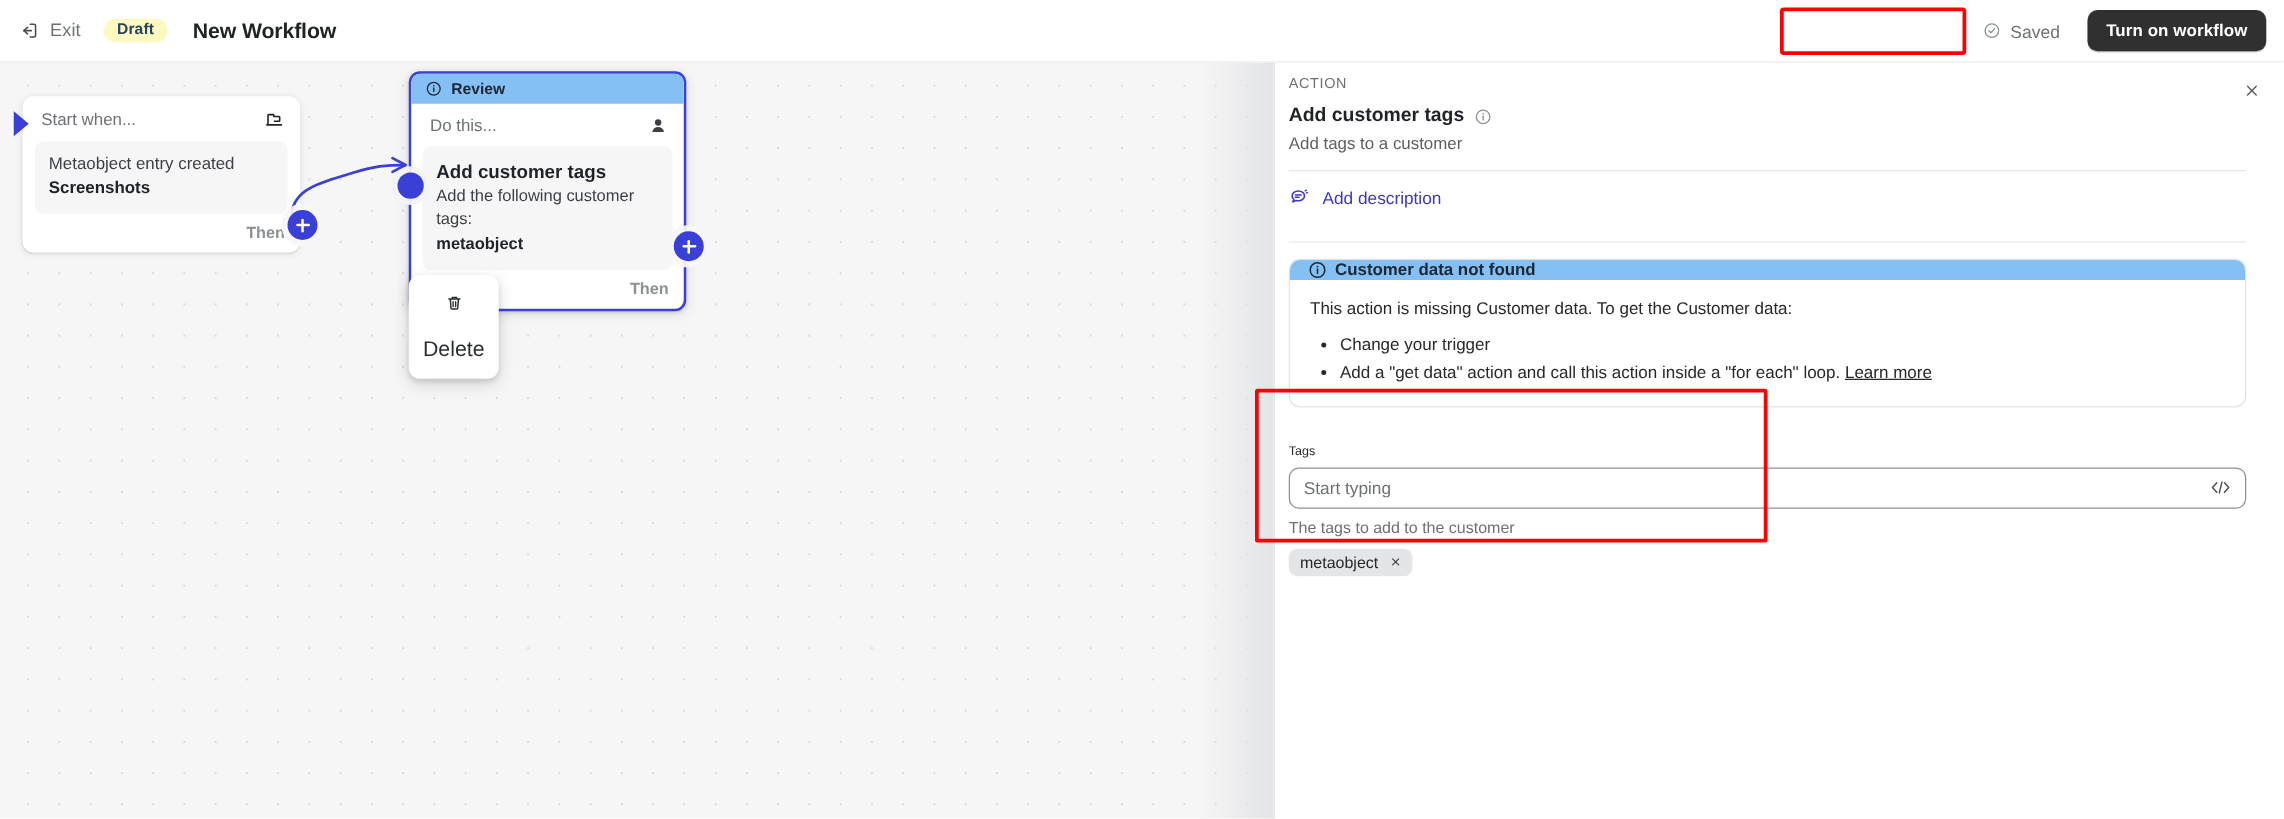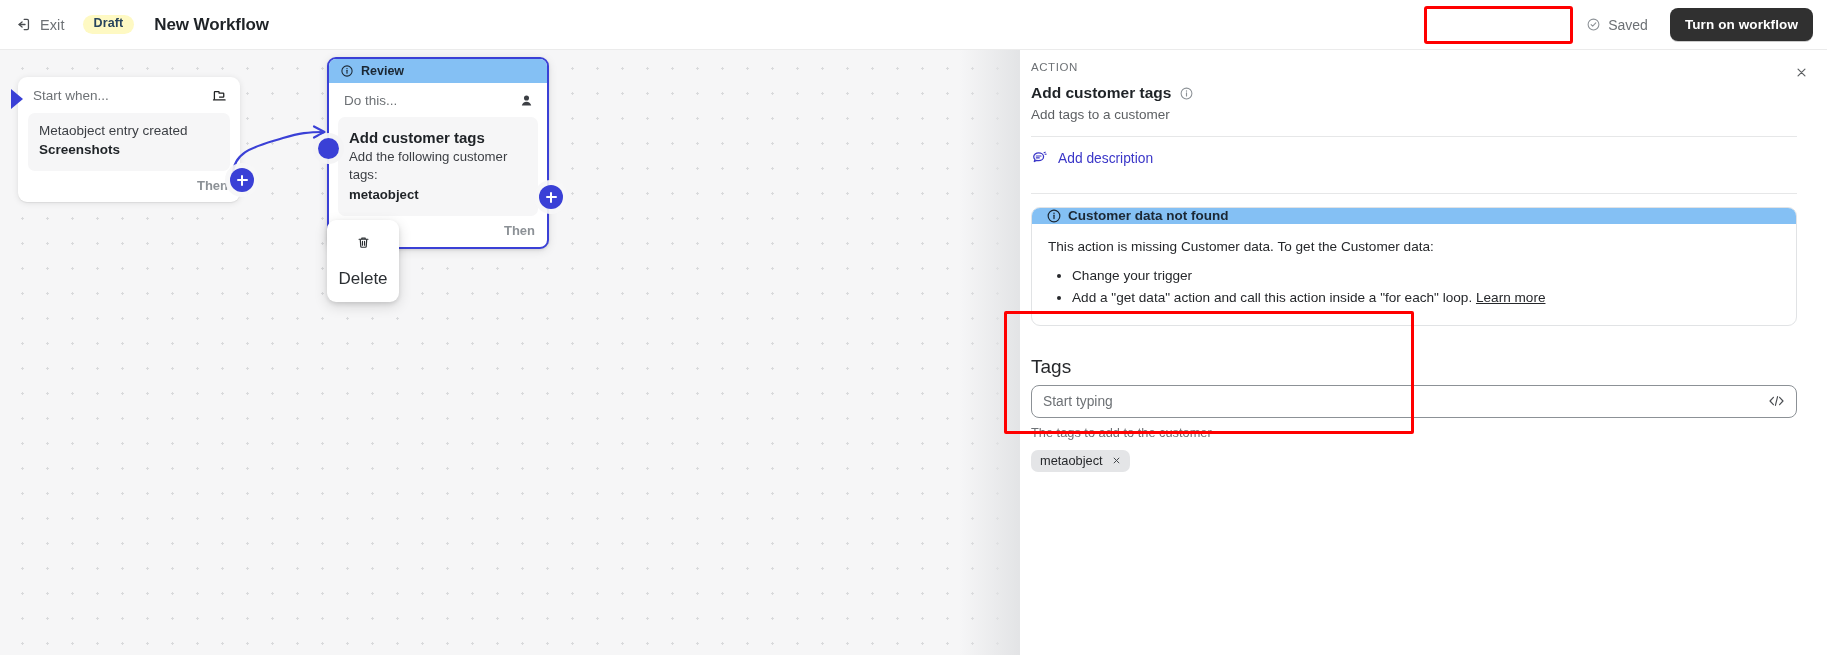--- a/index.html
+++ b/index.html
@@ -191,21 +191,21 @@
   }
   .info-head-text { font-size: 13.5px; font-weight: 700; color: #1b2733; }
   .info-body { padding: 13px 16px 16px; }
   .info-line { font-size: 13.6px; color: #26282b; line-height: 1.45; }
   .info-list { margin: 8px 0 0; padding-left: 24px; }
   .info-list li { font-size: 13.6px; color: #26282b; line-height: 1.62; }
   .learn-more { color: #26282b; text-decoration: underline; cursor: pointer; }
 
   
   .tags-block { margin-top: 30px; }
-  .tags-label { font-size: 19px; color: #26282b; }
+  .tags-label { font-size: 10px; color: #26282b; }
   .tags-input-wrap { position: relative; margin-top: 7px; }
   .tags-input {
     width: 100%; height: 33px; border: 1px solid #8c9196;
     border-radius: 8px; background: #fff;
     font-size: 13.8px; color: #1f2327; font-family: inherit;
     padding: 0 42px 0 11px; outline: none;
   }
   .tags-input::placeholder { color: #6d7175; }
   .code-icon {
     position: absolute; right: 12px; top: 50%; transform: translateY(-50%);

